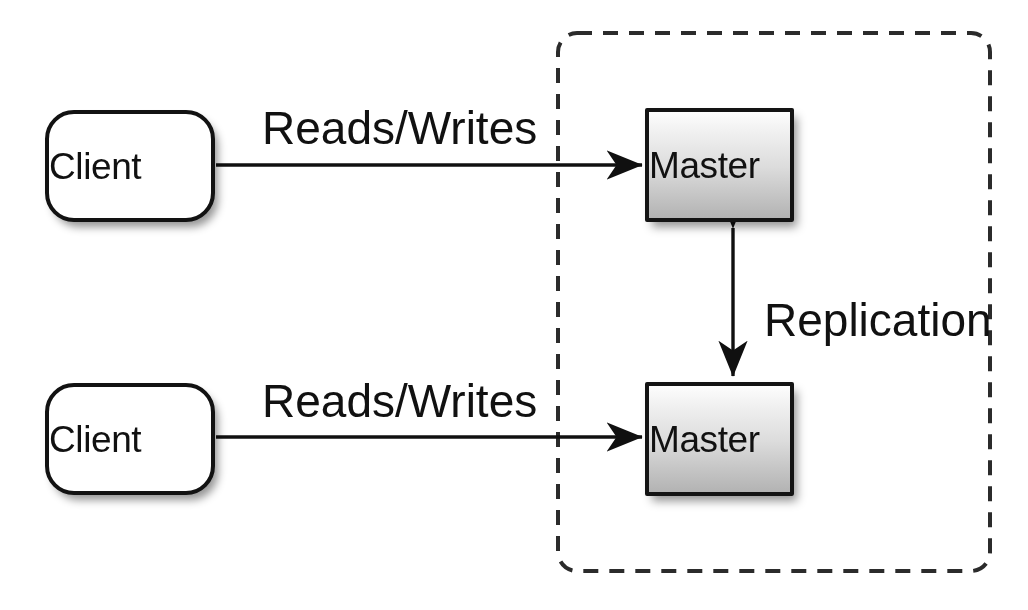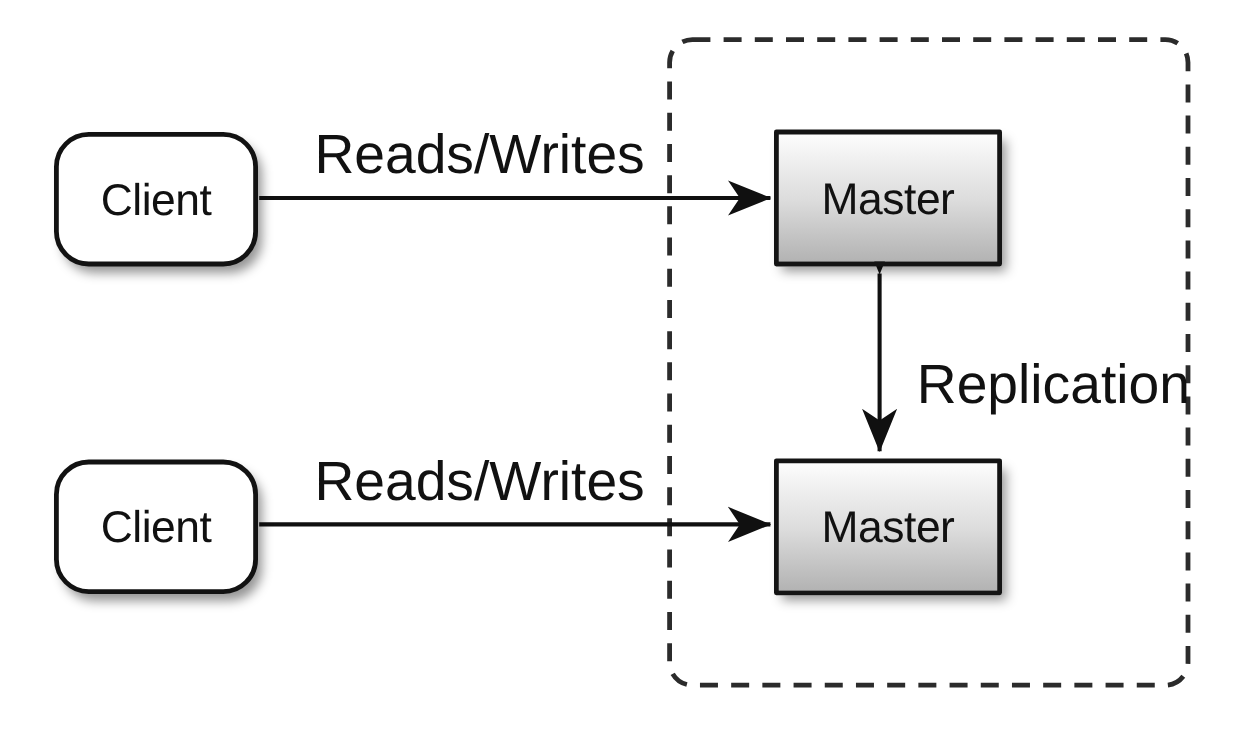--- a/index.html
+++ b/index.html
@@ -25,21 +25,21 @@
     width: 1028px;
     height: 610px;
   }
 
   
   .node {
     position: absolute;
     box-sizing: border-box;
     display: flex;
     align-items: center;
-    justify-content: center;
+    justify-content: flex-start;
     color: #111111;
     z-index: 5;
   }
   .node .node-label {
     font-size: 37px;
     line-height: 1;
     letter-spacing: -0.4px;
     color: #111111;
     white-space: nowrap;
   }
@@ -47,21 +47,21 @@
   .node-client {
     width: 170px;
     height: 112px;
     border: 4px solid #121212;
     border-radius: 29px;
     background: #ffffff;
     box-shadow: 5px 7px 9px -2px rgba(0,0,0,0.42);
   }
 
   .node-master {
-    width: 190px;
+    width: 149px;
     height: 114px;
     border: 4px solid #141414;
     border-radius: 2px;
     background: linear-gradient(to bottom, #fdfdfd 0%, #f2f2f2 16%, #dcdcdc 52%, #c2c2c2 82%, #b3b3b3 100%);
     box-shadow: 5px 7px 9px -2px rgba(0,0,0,0.42);
   }
 
   
   #client-top    { left: 45px;  top: 110px; }
   #client-bottom { left: 45px;  top: 383px; }

